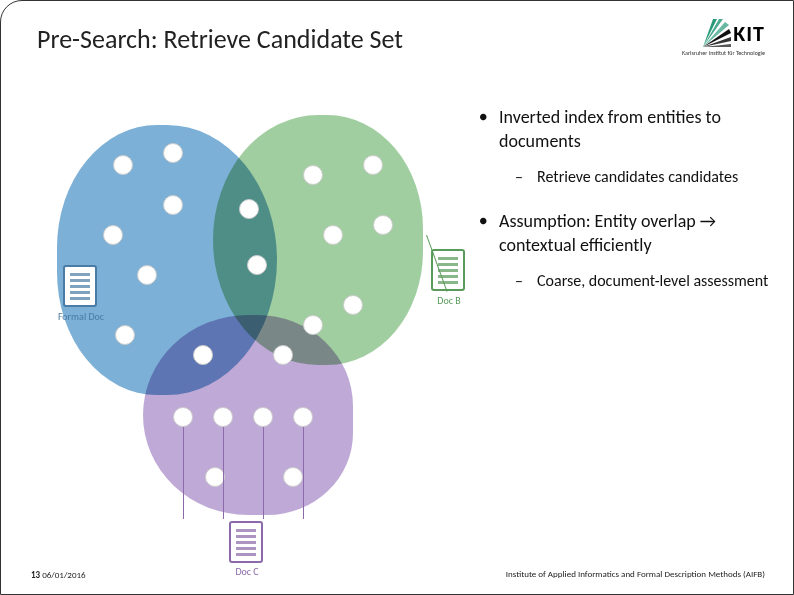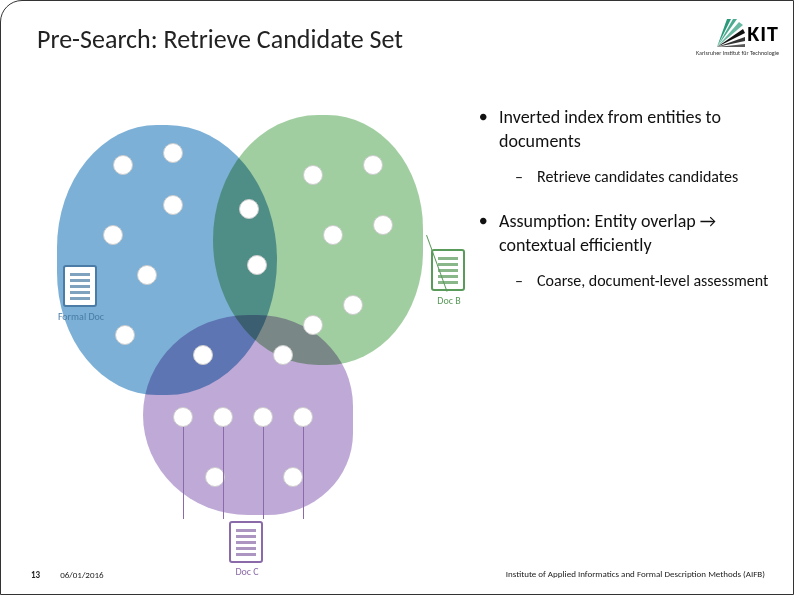--- a/index.html
+++ b/index.html
@@ -7,21 +7,21 @@
   .slide {
     width: 794px; height: 595px; position: relative;
     background: #fff; border: 1px solid #333;
     border-radius: 22px 0 0 0; overflow: hidden;
   }
   .title {
     position: absolute; left: 36px; top: 22px;
     font-size: 26px; color: #222; font-weight: 400;
   }
   .logo {
-    position: absolute; right: 14px; top: 18px;
+    position: absolute; right: 28px; top: 18px;
     display: flex; flex-direction: column; align-items: flex-end;
   }
   .logo-mark { display: flex; align-items: center; gap: 2px; }
   .logo-fan { width: 28px; height: 28px; position: relative; }
   .logo-fan svg { width: 28px; height: 28px; }
   .logo-text { font-size: 22px; font-weight: 900; letter-spacing: 1px; color: #000; }
   .logo-sub { font-size: 6px; color: #333; margin-top: 2px; }
   .content-right {
     position: absolute; left: 478px; top: 104px; width: 290px;
     font-size: 18px; color: #111;
@@ -58,21 +58,21 @@
   .doc-b { color: #5a9a5a; left: 388px; top: 154px; }
   .doc-b-lbl { left: 386px; top: 199px; width: 40px; color: #5a9a5a; }
   .doc-c { color: #8a6aa8; left: 186px; top: 426px; }
   .doc-c-lbl { left: 184px; top: 470px; width: 40px; color: #8a6aa8; }
   .doc-line { position: absolute; border-left: 1px solid; width: 0; }
   .footer {
     position: absolute; left: 0; right: 0; bottom: 14px;
     display: flex; align-items: flex-end; justify-content: space-between;
     padding: 0 28px 0 30px; font-size: 9px; color: #222;
   }
-  .footer .pg { font-weight: 700; margin-right: 18px; }
+  .footer .pg { font-weight: 700; }
   .footer .right { text-align: right; max-width: 320px; line-height: 12px; }
 </style>
 </head>
 <body>
 
 <div class="slide">
 
   <div class="title">Pre-Search: Retrieve Candidate Set</div>
 
   <div class="logo">

